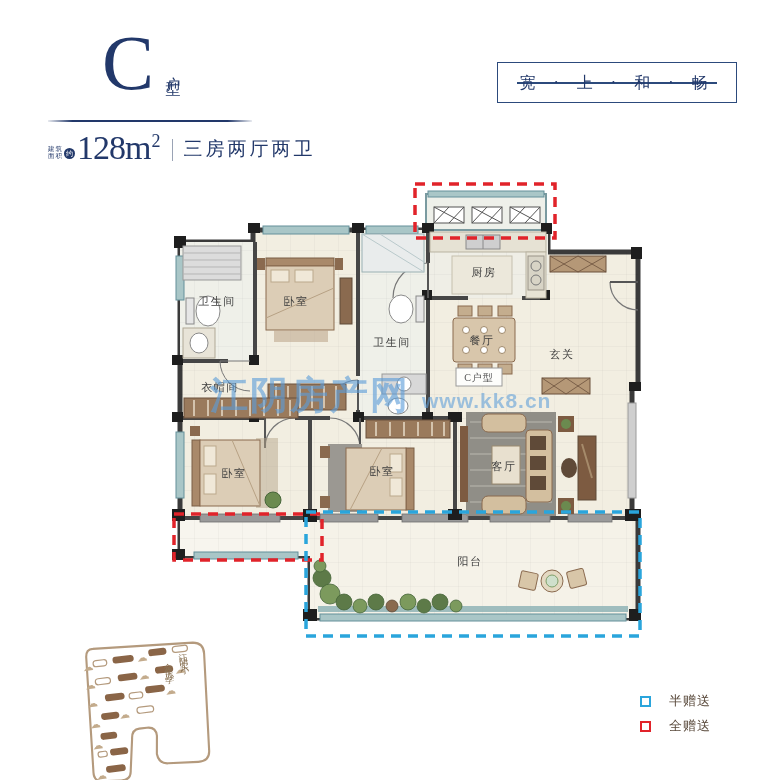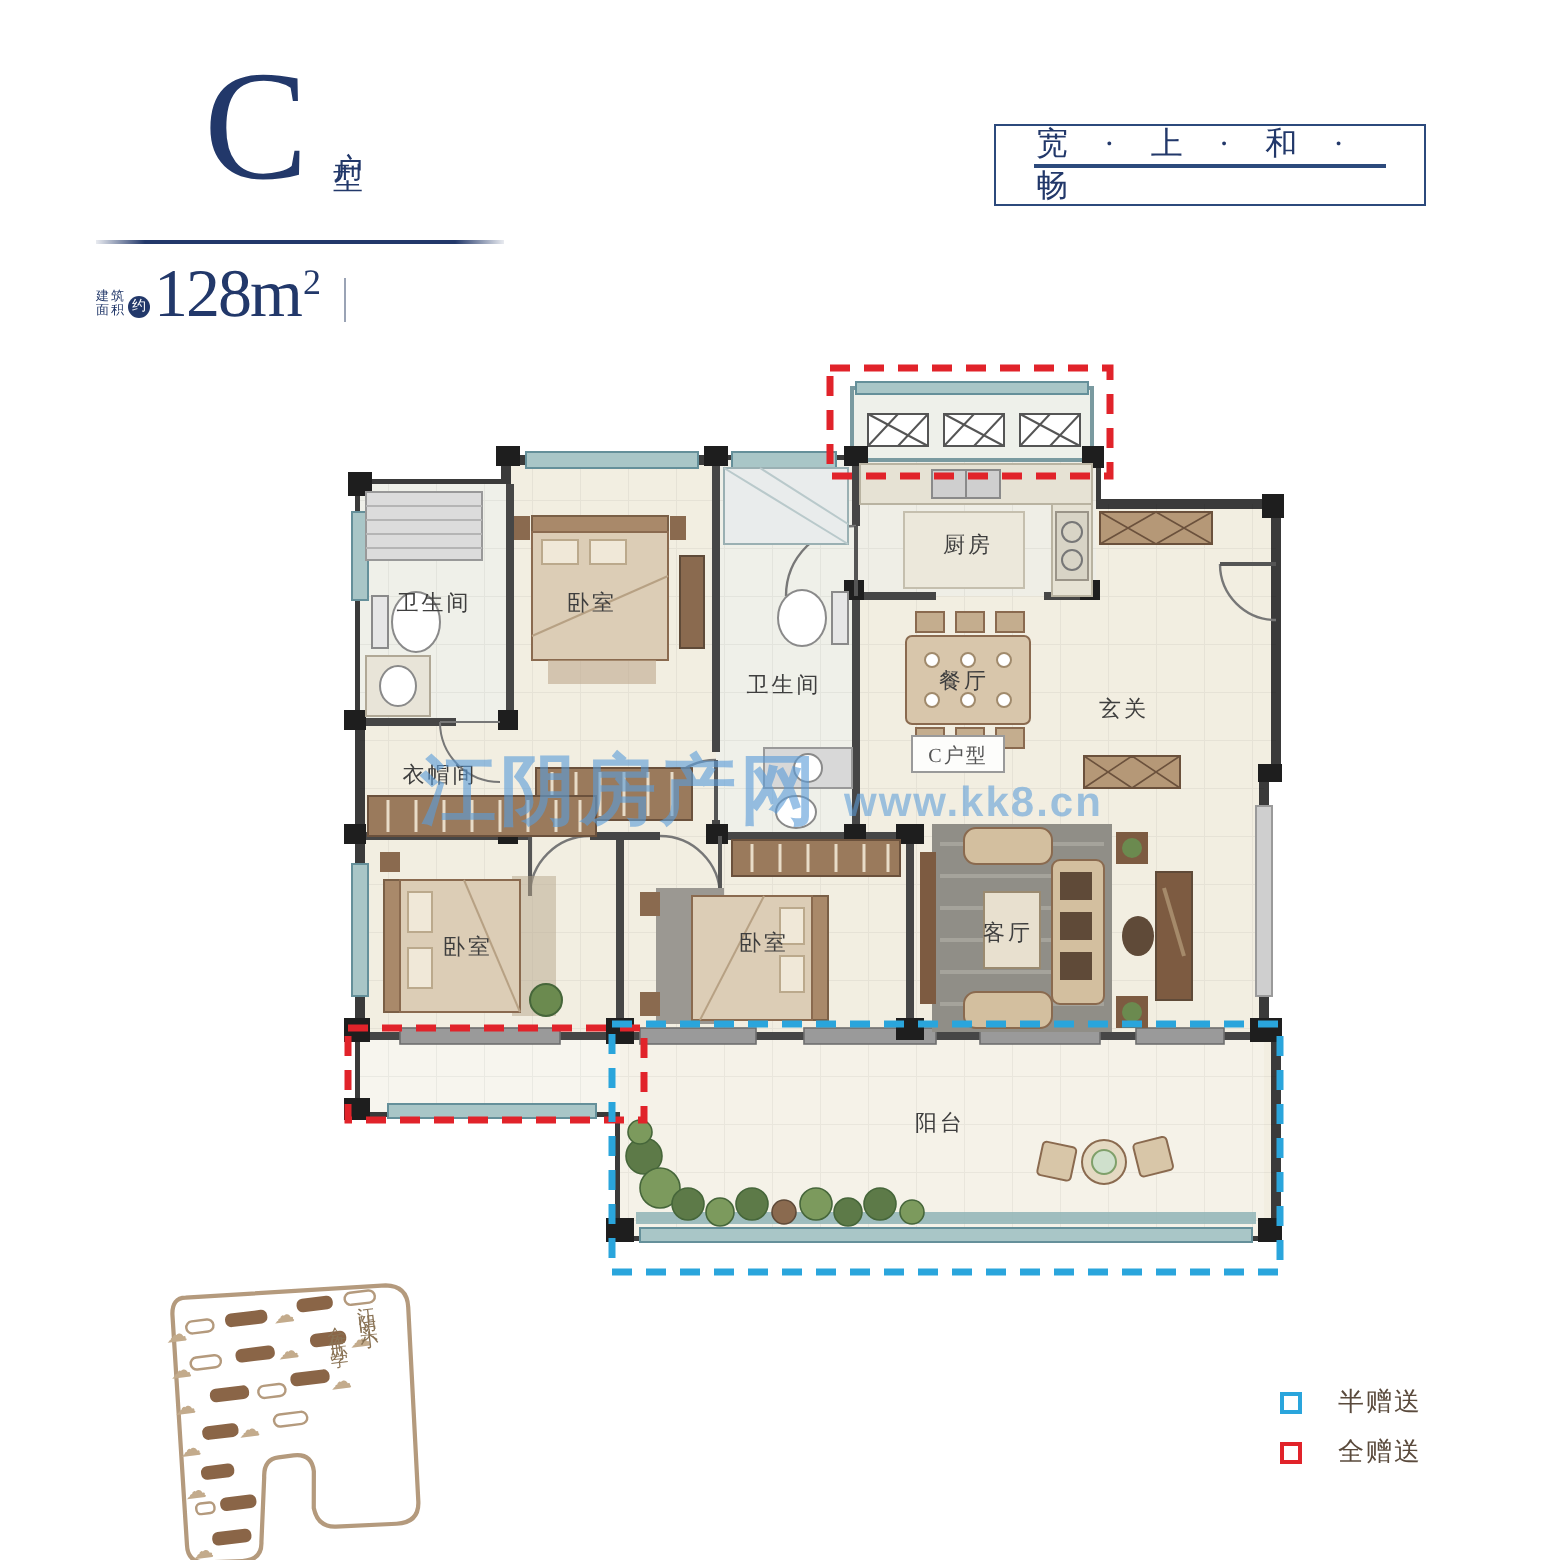--- a/index.html
+++ b/index.html
@@ -15,21 +15,21 @@
   #area-row{left:48px;top:128px;display:flex;align-items:flex-end;}
   #area-mini{display:flex;flex-direction:column;font-size:6.5px;line-height:7px;color:#22386a;margin:0 1px 9px 0;letter-spacing:1px;}
   #area-approx{width:11px;height:11px;border-radius:50%;background:#22386a;color:#fff;font-size:7px;line-height:11px;
      text-align:center;margin:0 2px 9px 0;font-family:"Liberation Sans",sans-serif;}
   #area-value{font-size:34px;line-height:40px;color:#22386a;letter-spacing:-1px;}
   #area-sup{font-size:18px;color:#22386a;margin:0 0 22px 1px;line-height:10px;}
   #area-divider{width:1px;height:22px;background:#9aa3b5;margin:0 10px 7px 12px;}
   #layout-desc{font-size:19px;color:#22386a;letter-spacing:3px;margin-bottom:6px;}
 
   
-  #slogan-box{left:497px;top:62px;width:216px;height:41px;border:1px solid #2c4a7c;padding:19px;box-sizing:border-box;}
+  #slogan-box{left:497px;top:62px;width:240px;height:41px;border:1px solid #2c4a7c;padding:19px;box-sizing:border-box;}
   #slogan-inner{width:100%;height:100%;border:1px solid #2c4a7c;display:flex;align-items:center;justify-content:center;
      font-size:16px;letter-spacing:7px;color:#22386a;box-sizing:border-box;}
 
   
   #watermark{left:210px;top:370px;display:flex;align-items:baseline;gap:12px;z-index:30;pointer-events:none;
      font-family:"Liberation Sans",sans-serif;}
   #wm-name{font-size:38px;font-weight:bold;color:rgba(92,156,217,.62);letter-spacing:2px;}
   #wm-url{font-size:21px;font-weight:bold;color:rgba(92,156,217,.58);letter-spacing:1px;}
 
   
@@ -60,20 +60,21 @@
 
   <div class="abs" id="area-row">
     <div id="area-mini">
       <span>建筑</span>
       <span>面积</span>
     </div>
     <div id="area-approx">约</div>
     <div id="area-value">128m</div>
     <div id="area-sup">2</div>
     <div id="area-divider"></div>
+    <div id="layout-desc">三房两厅两卫</div>
   </div>
 
   <div class="abs" id="slogan-box">
     <div id="slogan-inner">宽 · 上 · 和 · 畅</div>
   </div>
 
   <div class="abs" id="watermark">
     <span id="wm-name">江阴房产网</span>
     <span id="wm-url">www.kk8.cn</span>
   </div>

